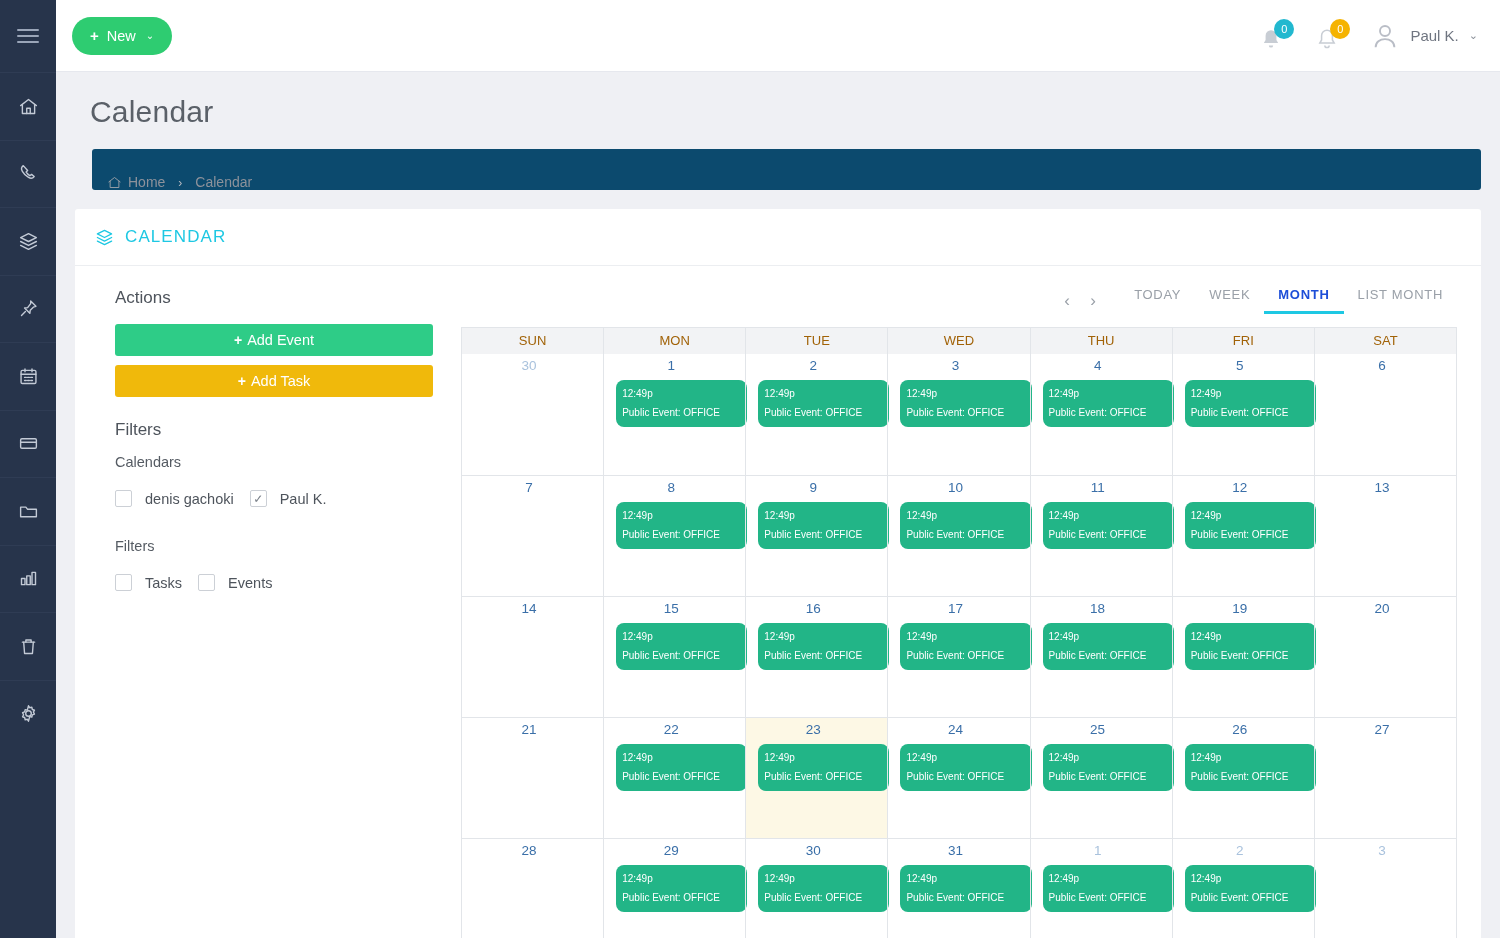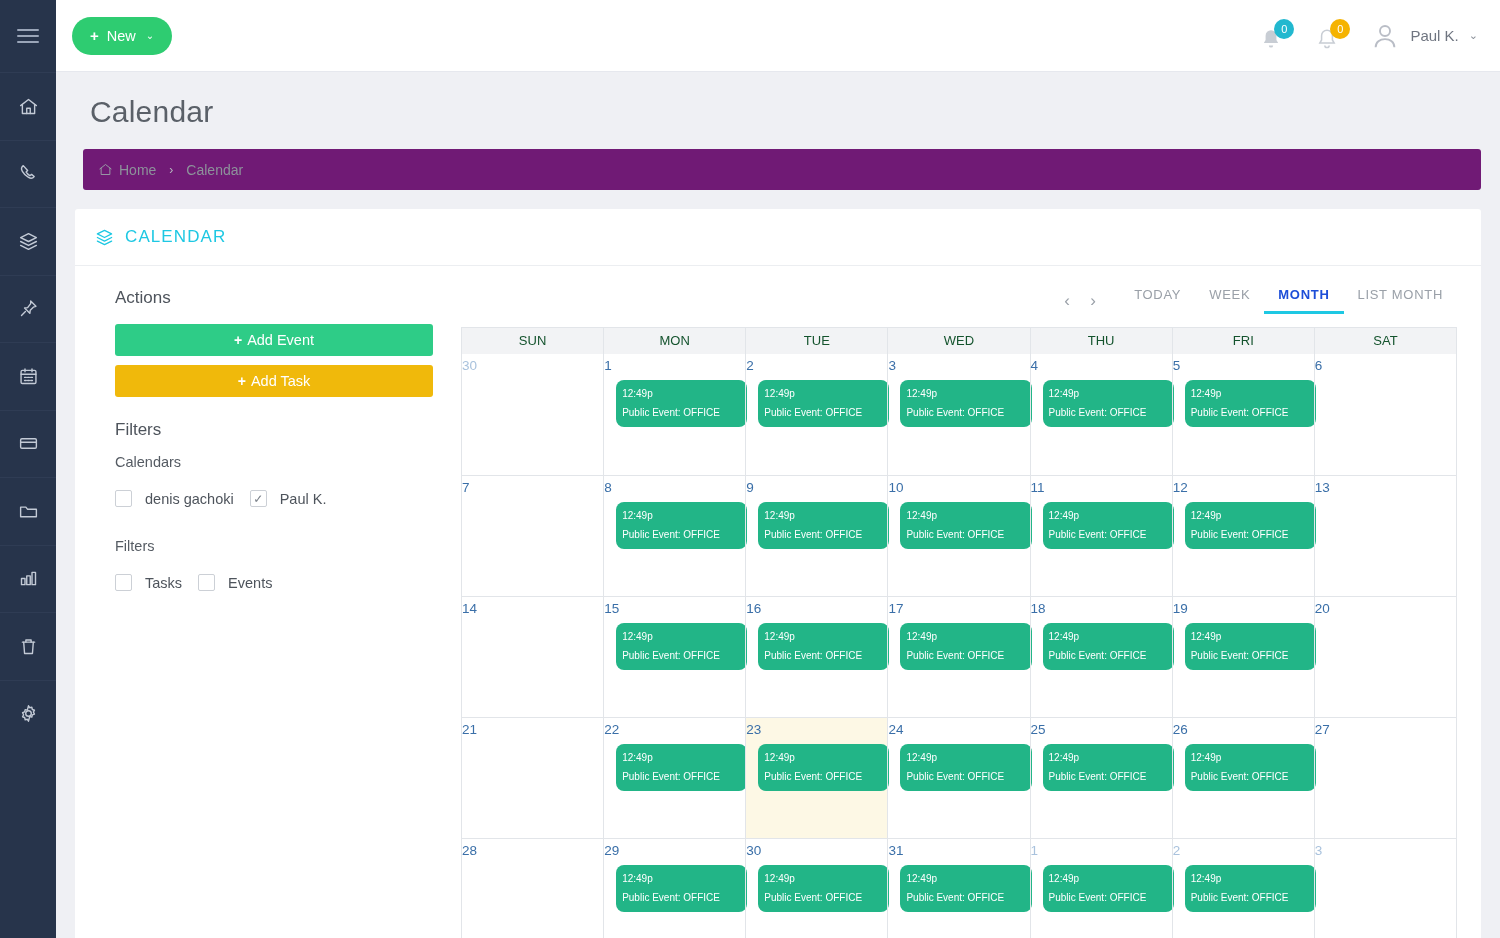--- a/index.html
+++ b/index.html
@@ -77,23 +77,23 @@
   #user .uname { font-size: 15px; color: #6f7580; }
   #user .ucaret { font-size: 11px; color: #8b9099; }
 
   
   #page { position: absolute; left: 56px; top: 72px; width: 1444px; height: 774px; }
   #pagetitle {
     font-size: 30px; color: #5a6068; font-weight: 400;
     padding: 23px 0 0 34px; letter-spacing: .2px;
   }
   #breadcrumb {
-    margin: 20px 19px 0 27px;
-    background: #701a75; height: 41px; border-radius: 3px;
-    display: flex; align-items: center; padding: 0 0 0 15px;
+    margin: 20px 19px 0 36px;
+    background: #0c4a6e; height: 41px; border-radius: 3px;
+    display: flex; align-items: flex-end; padding: 0 0 0 15px;
     font-size: 14px; color: #8d929b;
   }
   #breadcrumb svg { width: 15px; height: 15px; stroke: #9aa0a8; fill: none; stroke-width: 1.5;
     stroke-linecap: round; stroke-linejoin: round; margin-right: 6px; }
   #breadcrumb .sep { margin: 0 13px; color: #b6bac1; font-size: 12px; }
   #breadcrumb .crumb-cur { color: #8d929b; }
 
   
   #card {
     margin: 19px 19px 0 19px;
@@ -158,34 +158,34 @@
     border-bottom: 3px solid transparent;
   }
   .viewbtn.active { color: #1d4ed8; border-bottom-color: #1ec8e3; font-weight: bold; }
   #calnav .viewbtn:first-of-type { margin-left: 14px; }
 
   #calmonth { font-size: 18.5px; color: #4e545c; margin: 4px 0 16px 2px; }
 
   #grid { border: 1px solid #e2e5e9; border-bottom: none; }
   #gridhead { display: flex; background: #f2f3f5; }
   #gridhead .dow {
-    flex: 1 1 0; text-align: center; font-size: 13px; color: #14532d;
+    flex: 1 1 0; text-align: center; font-size: 13px; color: #a16207;
     padding: 5px 0 6px 0; border-left: 1px solid #e2e5e9;
   }
   #gridhead .dow:first-child { border-left: none; }
   .week { display: flex; border-top: 1px solid #e2e5e9; height: 121px; }
   .week:first-child { border-top: none; }
   .daycell {
     flex: 1 1 0; border-left: 1px solid #e2e5e9;
     position: relative; min-width: 0;
   }
   .daycell:first-child { border-left: none; }
   .daycell.today { background: #fdf8e5; }
   .daynum {
-    text-align: left; font-size: 13.5px; color: #3a6fa8;
+    text-align: center; font-size: 13.5px; color: #3a6fa8;
     padding: 4px 7px 0 0;
   }
   .daycell.other .daynum { color: #a9c2dd; }
   .ev {
     position: absolute; left: 12px; right: -2px; top: 26px;
     background: #22b587; border-radius: 8px;
     padding: 4px 6px 5px 6px;
     color: #fff; font-size: 10px; line-height: 19px;
     overflow: hidden; white-space: nowrap; cursor: pointer;
   }

